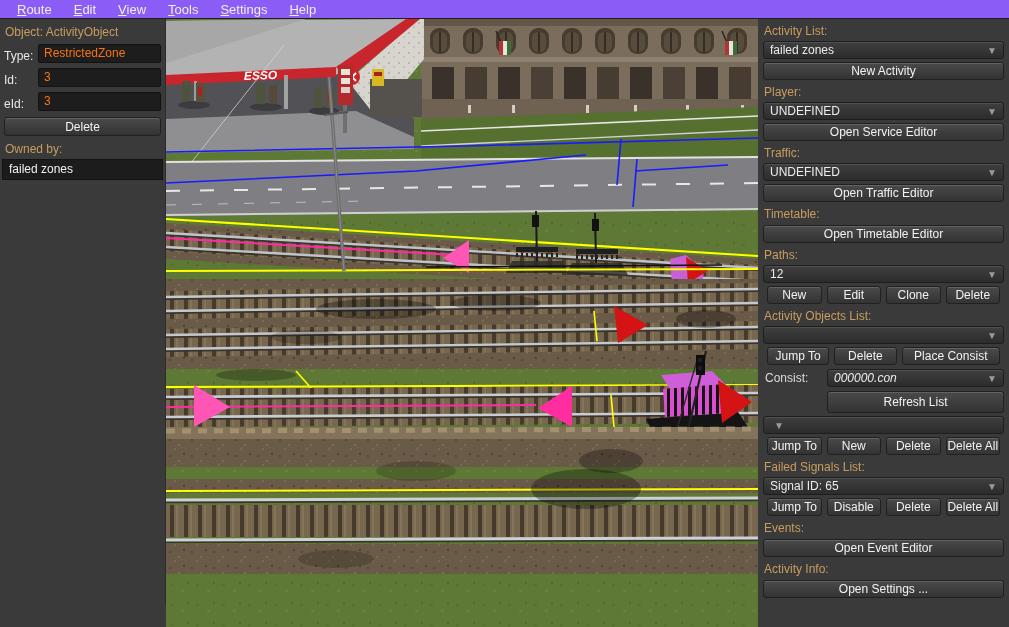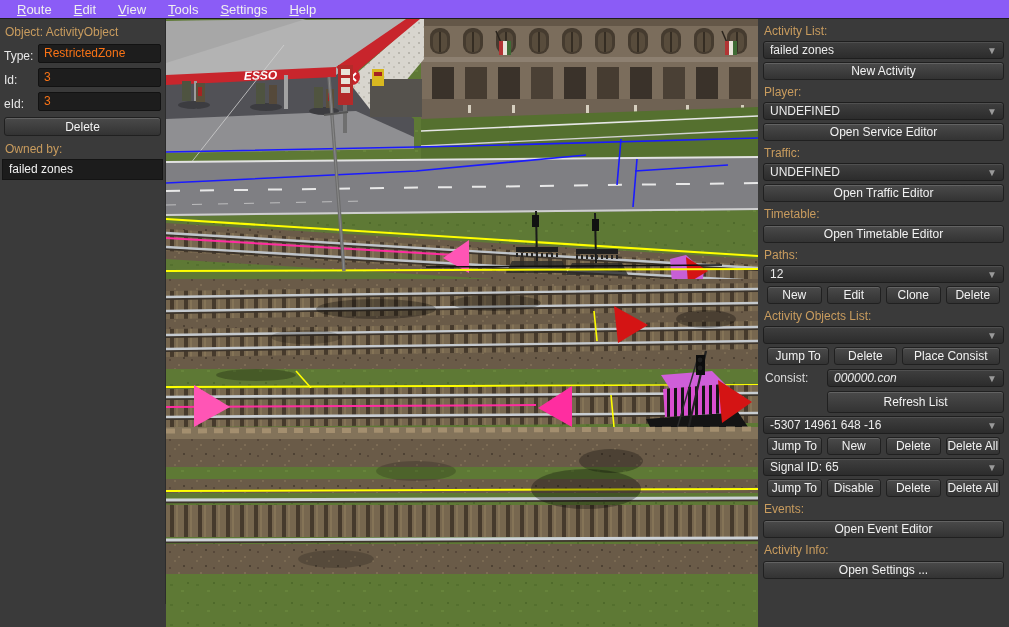--- a/index.html
+++ b/index.html
@@ -436,30 +436,30 @@
         <span class="dd-text">000000.con</span>
         <span class="caret">▼</span>
       </div>
     </div>
     <div class="inline-row">
       <span class="spacer"></span>
       <div class="btn">Refresh List</div>
     </div>
 
     <div class="dd">
-      <span class="dd-text">-5307 14961 648 -16</span>
       <span class="caret">▼</span>
     </div>
     <div class="btnrow">
       <div class="btn">Jump To</div>
       <div class="btn">New</div>
       <div class="btn">Delete</div>
       <div class="btn">Delete All</div>
     </div>
 
+    <div class="plabel">Failed Signals List:</div>
     <div class="dd">
       <span class="dd-text">Signal ID: 65</span>
       <span class="caret">▼</span>
     </div>
     <div class="btnrow">
       <div class="btn">Jump To</div>
       <div class="btn">Disable</div>
       <div class="btn">Delete</div>
       <div class="btn">Delete All</div>
     </div>

